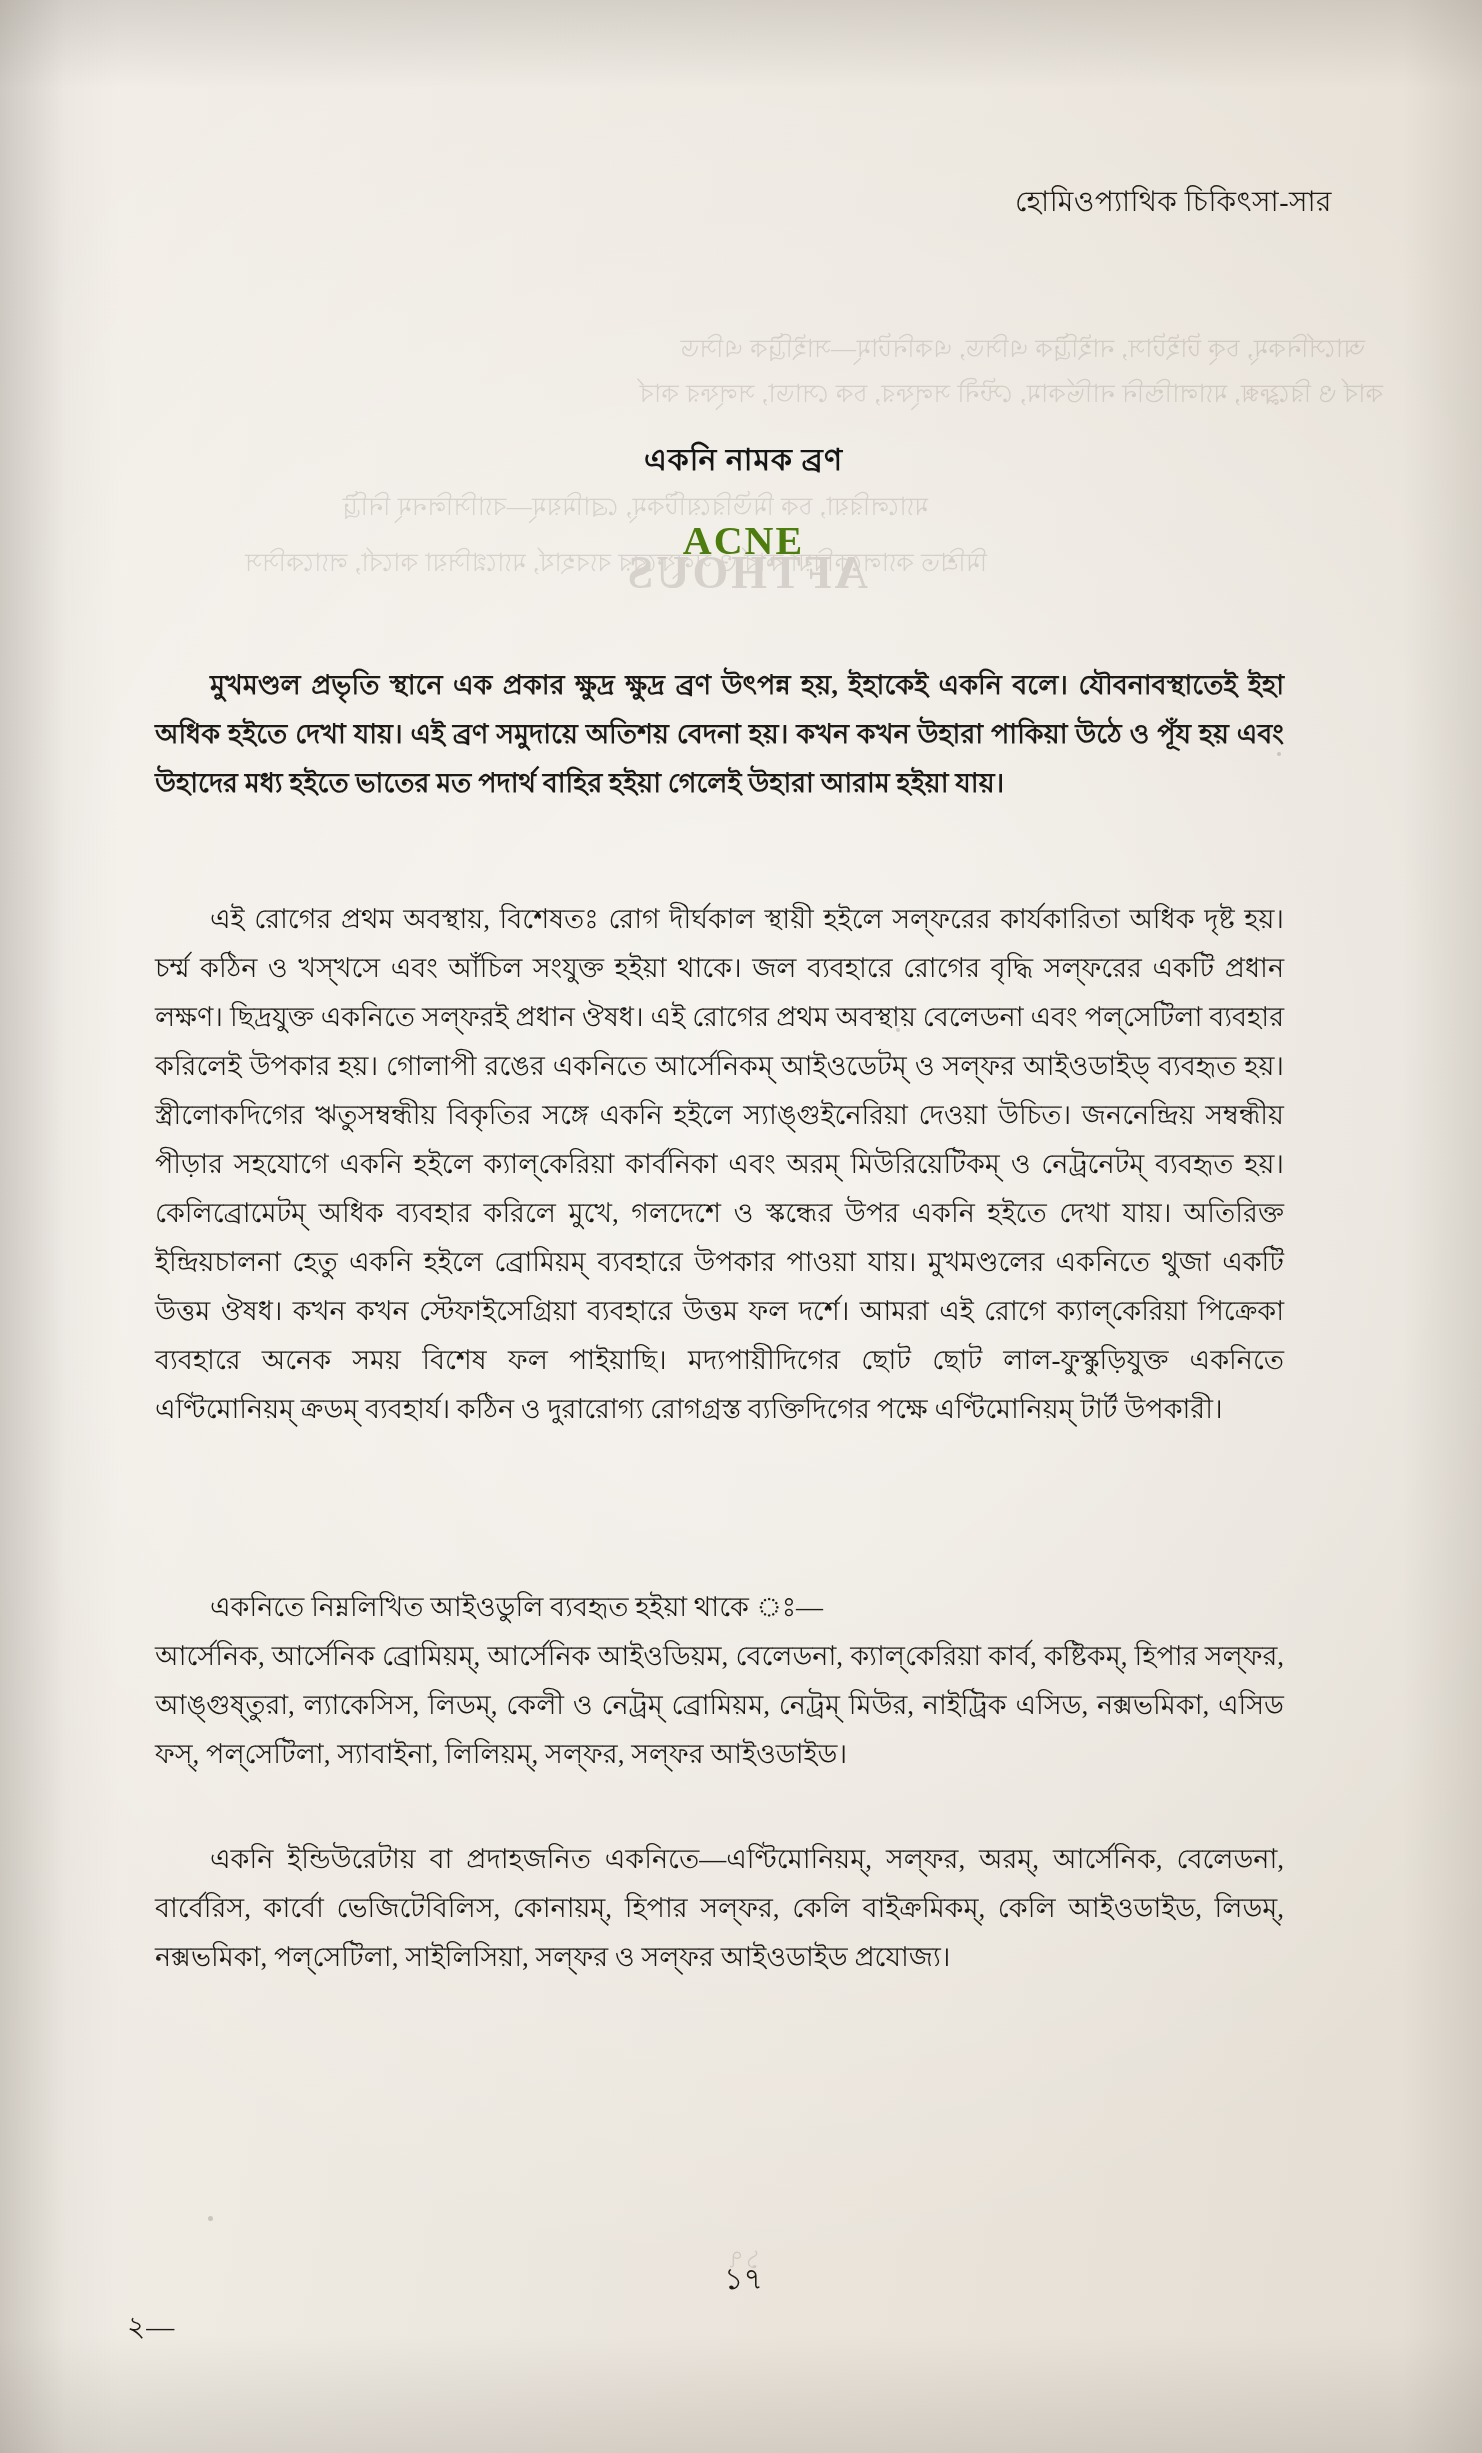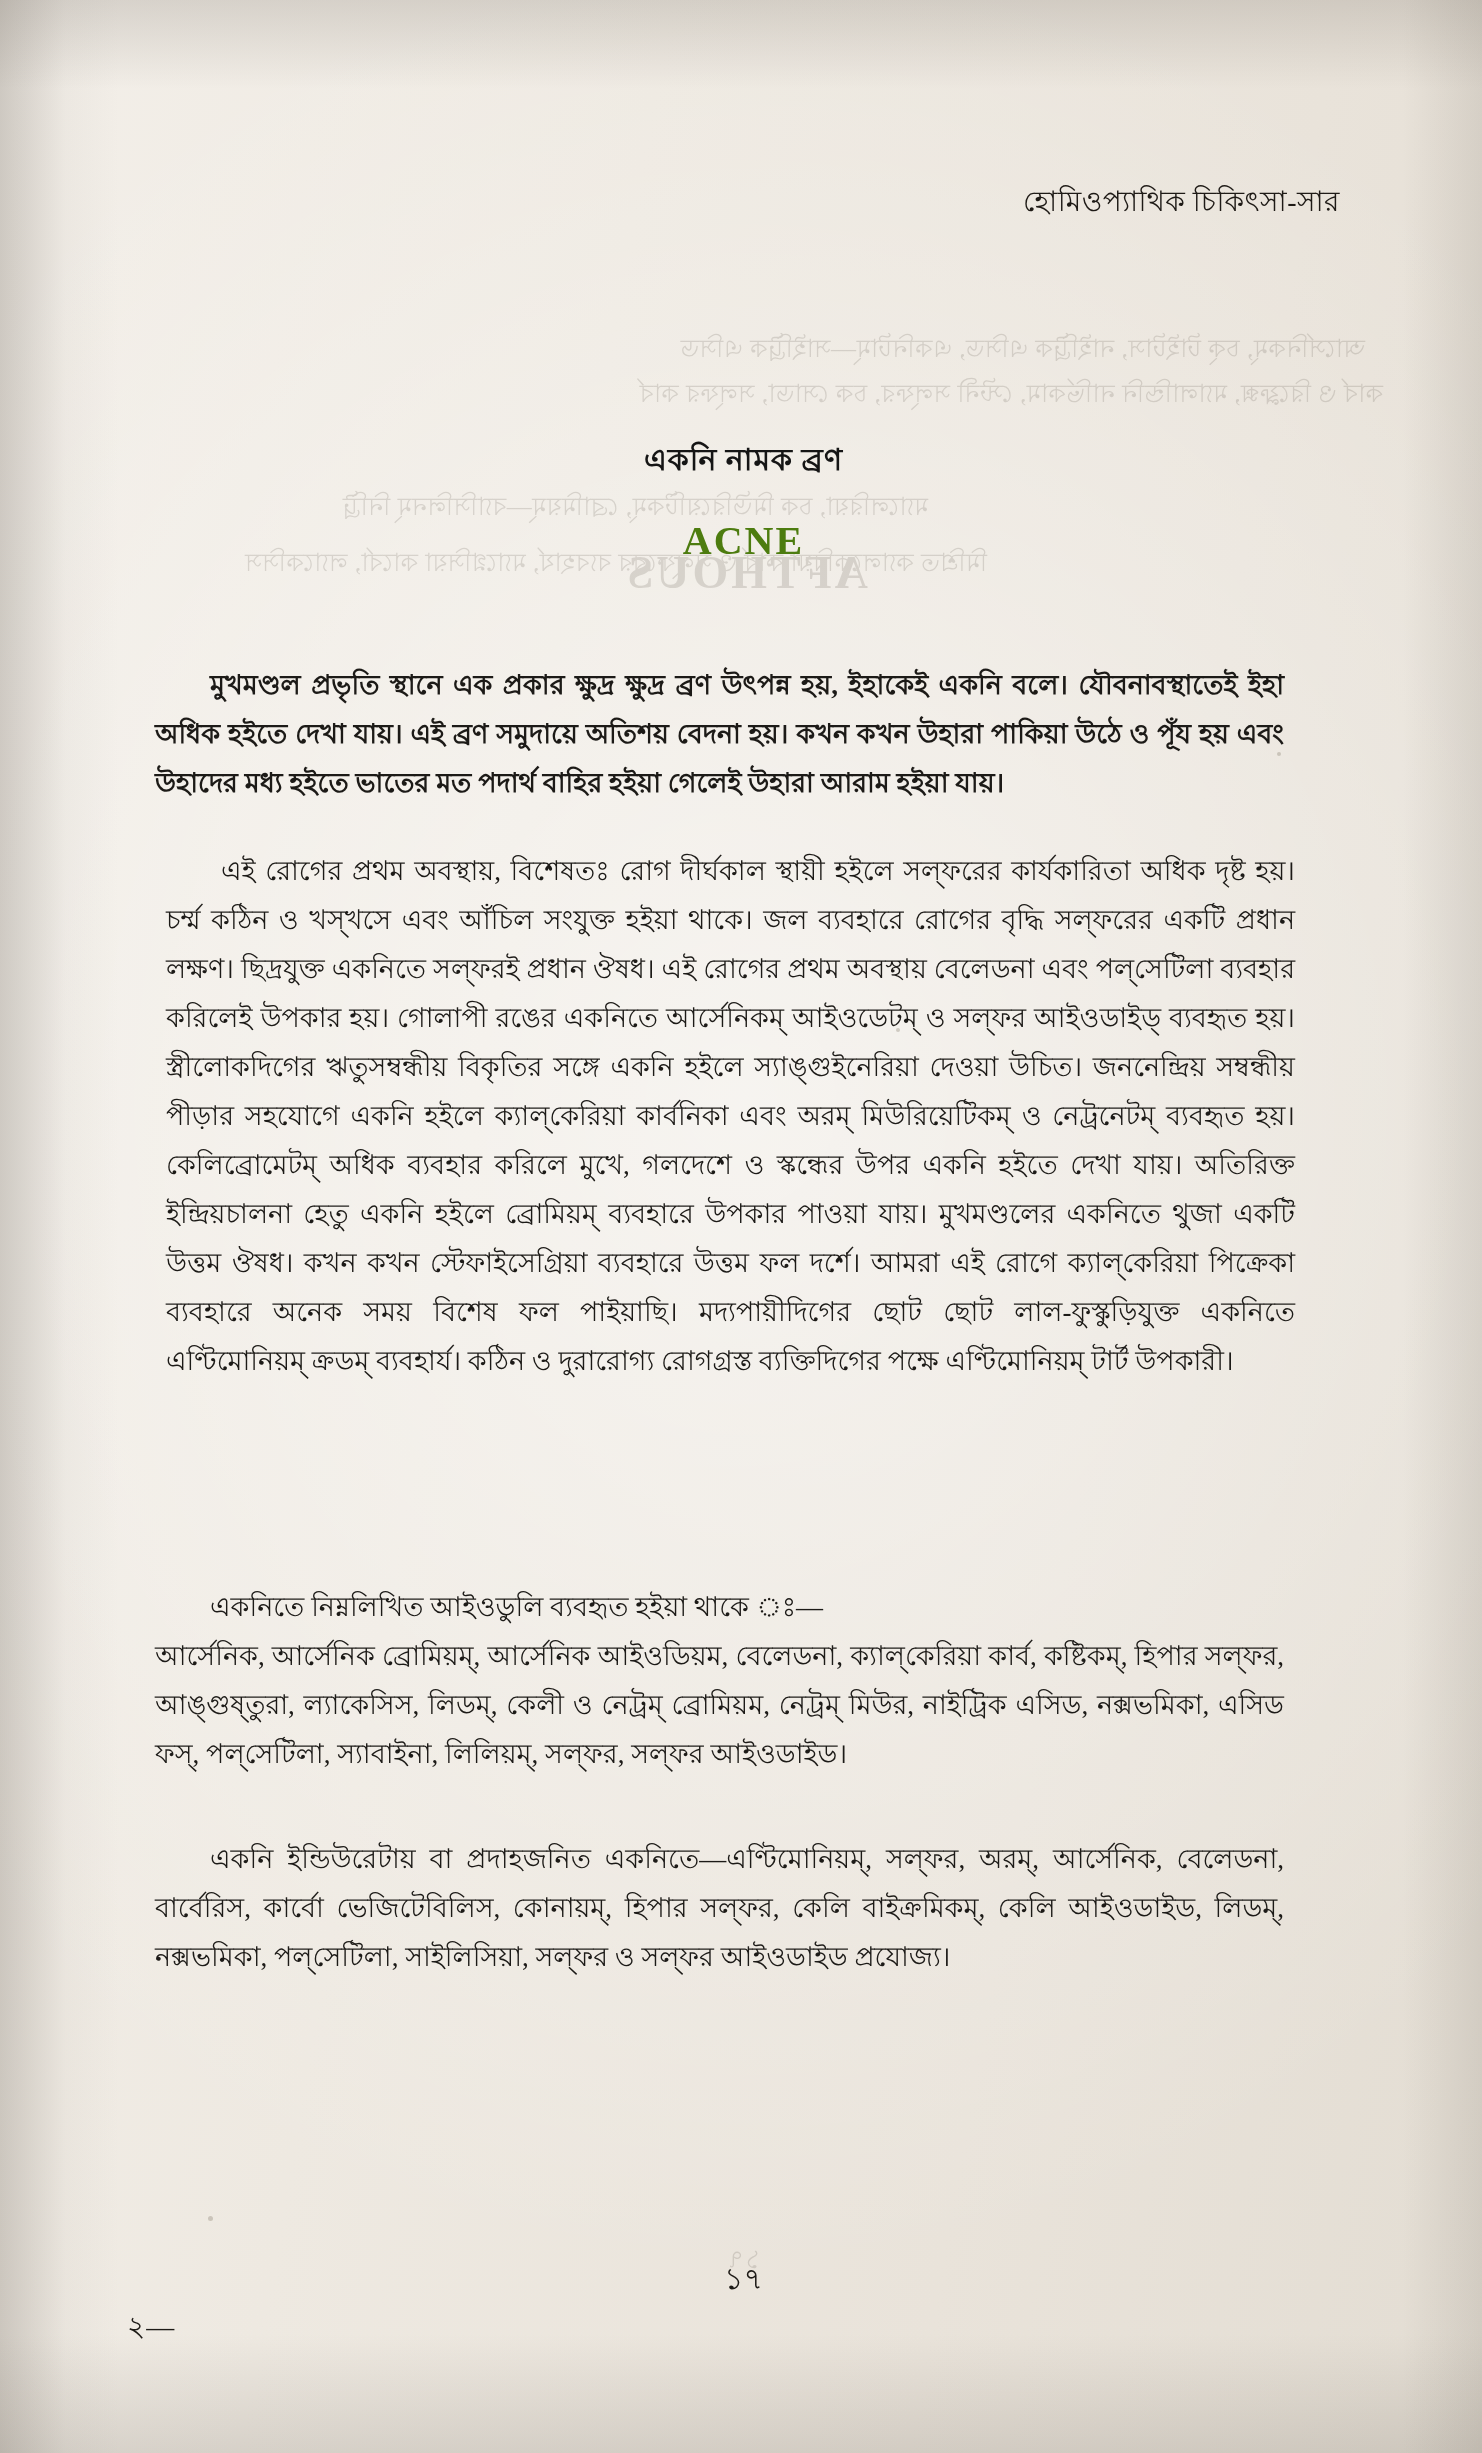--- a/index.html
+++ b/index.html
@@ -79,21 +79,21 @@
   .content {
     position: absolute;
     left: 127px;
     top: 0;
     width: 1233px;
     height: 2453px;
   }
 
   .running-head {
     position: absolute;
-    right: 20px;
+    right: 28px;
     top: 180px;
     font-size: 28px;
     font-family: "Liberation Serif", serif;
     color: #1e1a16;
     letter-spacing: 0.5px;
   }
 
   .title-bn {
     position: absolute;
     left: 0;
@@ -123,21 +123,21 @@
     width: 1129px;
     font-size: 27px;
     line-height: 49px;
     text-align: justify;
     text-justify: inter-word;
     color: #1c1a17;
   }
   .indent { text-indent: 55px; }
 
   .p1 { top: 634px; font-weight: bold; }
-  .p2 { top: 820px; margin-left: 11px; }
+  .p2 { top: 868px; }
   .p3 { top: 1556px; }
   .p4 { top: 1605px; }
   .p5 { top: 1808px; }
 
   .folio {
     position: absolute;
     left: 0; right: 0;
     top: 2255px;
     text-align: center;
     font-size: 30px;

